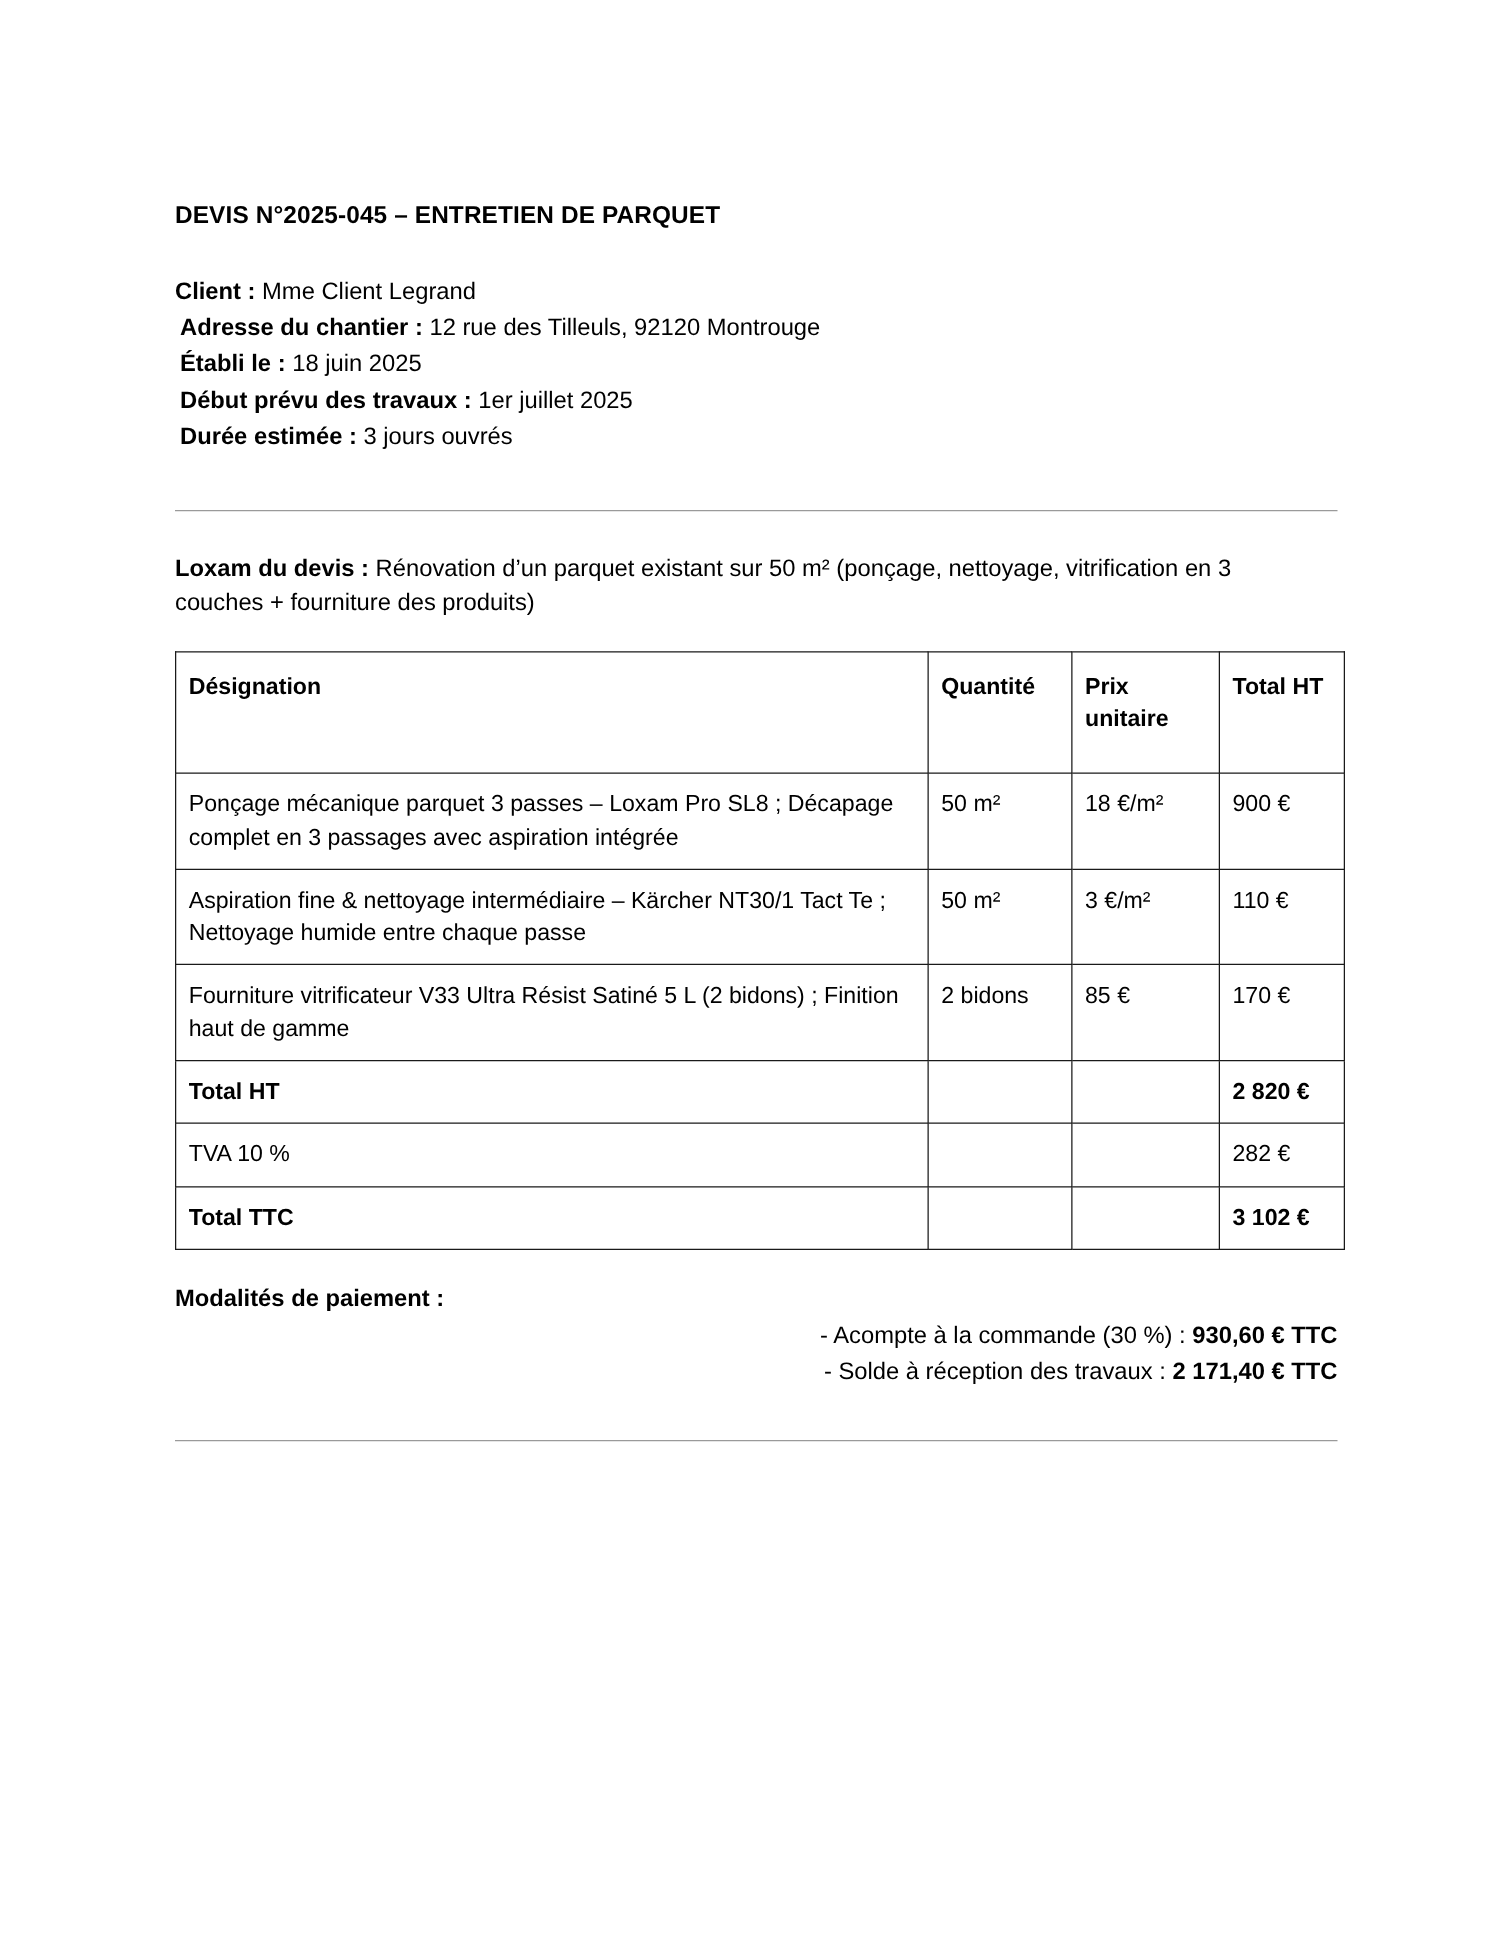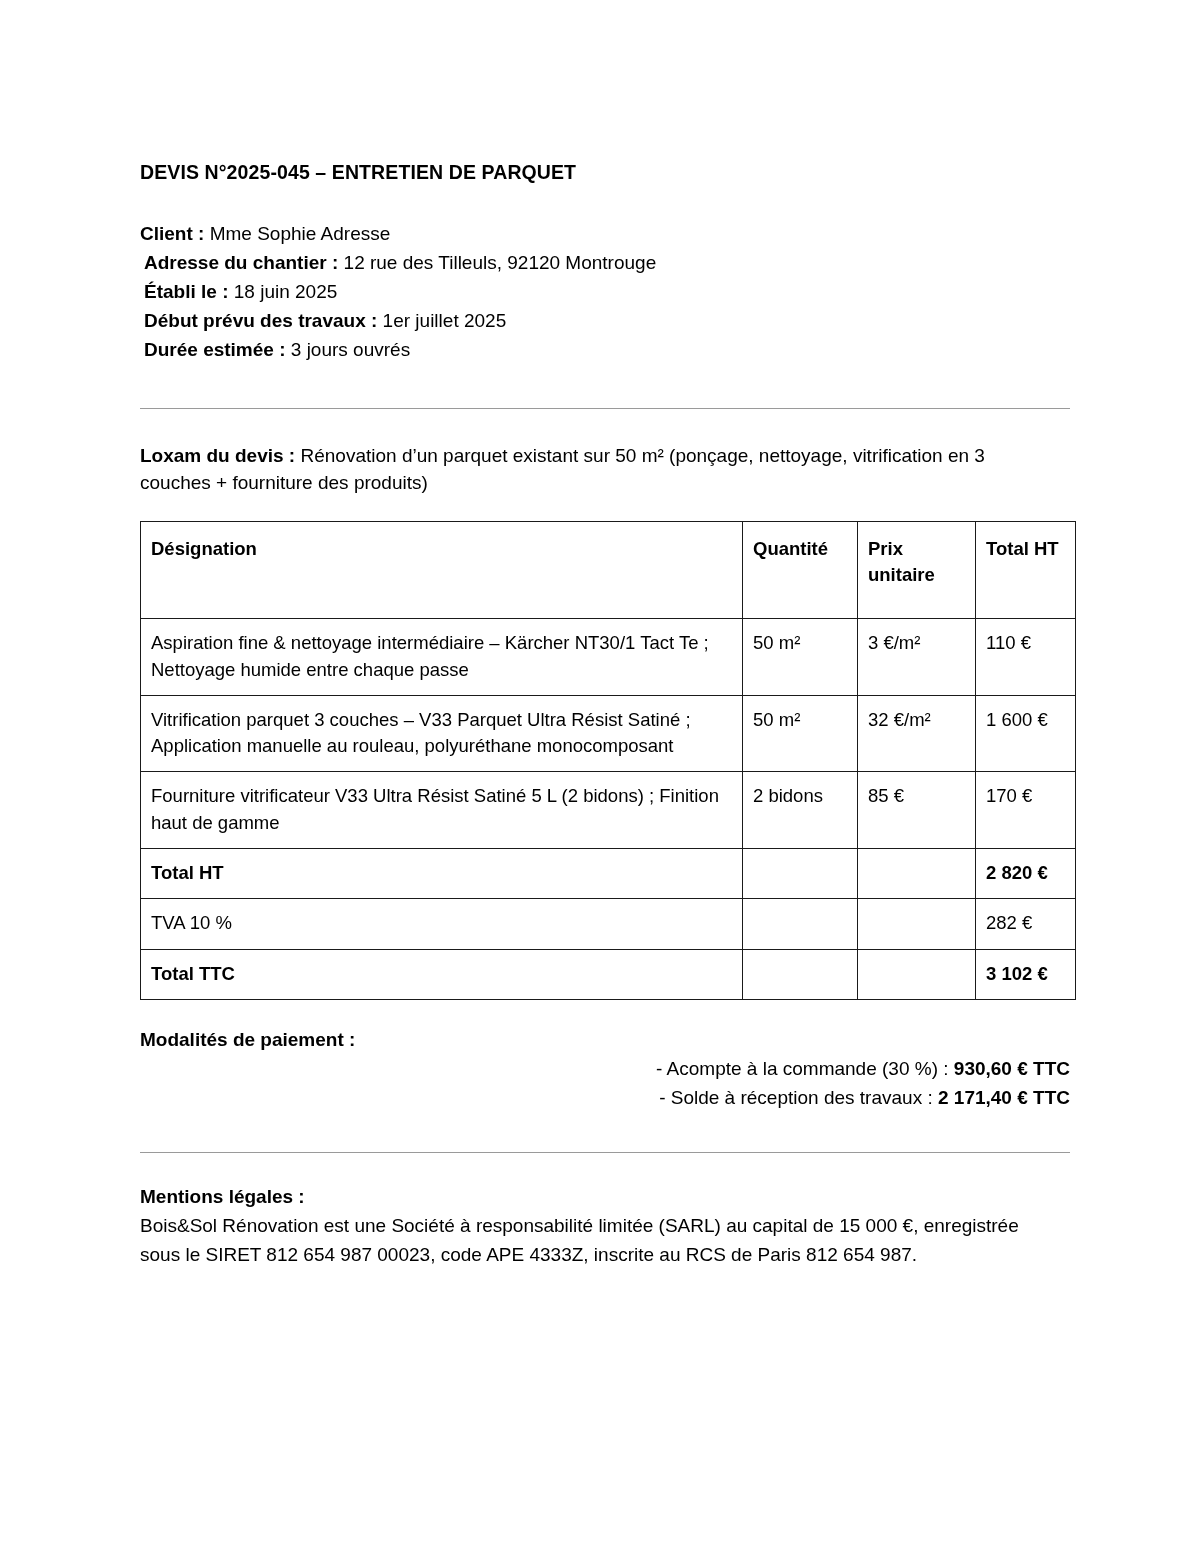--- a/index.html
+++ b/index.html
@@ -137,21 +137,21 @@
 </head>
 <body>
 
 <div class="page">
   <div class="content">
 
     <h1 class="doc-title">DEVIS N°2025-045 – ENTRETIEN DE PARQUET</h1>
 
     <div class="meta-block">
       <div class="meta-line">
-        <span class="meta-label">Client :</span><span class="meta-value"> Mme Sophie Adresse</span>
+        <span class="meta-label">Client :</span><span class="meta-value"> Mme Client Legrand</span>
       </div>
       <div class="meta-line indent">
         <span class="meta-label">Adresse du chantier :</span><span class="meta-value"> 12 rue des Tilleuls, 92120 Montrouge</span>
       </div>
       <div class="meta-line indent">
         <span class="meta-label">Établi le :</span><span class="meta-value"> 18 juin 2025</span>
       </div>
       <div class="meta-line indent">
         <span class="meta-label">Début prévu des travaux :</span><span class="meta-value"> 1er juillet 2025</span>
       </div>
@@ -176,30 +176,30 @@
       <thead>
         <tr>
           <th>Désignation</th>
           <th>Quantité</th>
           <th>Prix unitaire</th>
           <th>Total HT</th>
         </tr>
       </thead>
       <tbody>
         <tr>
+          <td class="cell-desc">Ponçage mécanique parquet 3 passes – Loxam Pro SL8 ; Décapage complet en 3 passages avec aspiration intégrée</td>
+          <td>50 m²</td>
+          <td>18 €/m²</td>
+          <td>900 €</td>
+        </tr>
+        <tr>
           <td class="cell-desc">Aspiration fine &amp; nettoyage intermédiaire – Kärcher NT30/1 Tact Te ; Nettoyage humide entre chaque passe</td>
           <td>50 m²</td>
           <td>3 €/m²</td>
           <td>110 €</td>
-        </tr>
-        <tr>
-          <td class="cell-desc">Vitrification parquet 3 couches – V33 Parquet Ultra Résist Satiné ; Application manuelle au rouleau, polyuréthane monocomposant</td>
-          <td>50 m²</td>
-          <td>32 €/m²</td>
-          <td>1 600 €</td>
         </tr>
         <tr class="row-tall">
           <td class="cell-desc">Fourniture vitrificateur V33 Ultra Résist Satiné 5 L (2 bidons) ; Finition haut de gamme</td>
           <td>2 bidons</td>
           <td>85 €</td>
           <td>170 €</td>
         </tr>
 
         <tr class="total-row row-total">
           <td class="cell-desc">Total HT</td>
@@ -228,19 +228,15 @@
         <span>- Acompte à la commande (30 %) : </span><b>930,60 € TTC</b>
       </div>
       <div class="p-item">
         <span>- Solde à réception des travaux : </span><b>2 171,40 € TTC</b>
       </div>
     </div>
 
     <div style="height:40px"></div>
     <hr class="rule rule-2">
 
-    <div class="legal">
-      <div class="l-title">Mentions légales :</div>
-      <div class="l-body"> Bois&amp;Sol Rénovation est une Société à responsabilité limitée (SARL) au capital de 15 000 €, enregistrée sous le SIRET 812 654 987 00023, code APE 4333Z, inscrite au RCS de Paris 812 654 987.</div>
-    </div>
 
   </div>
 </div>
 
 </body></html>

